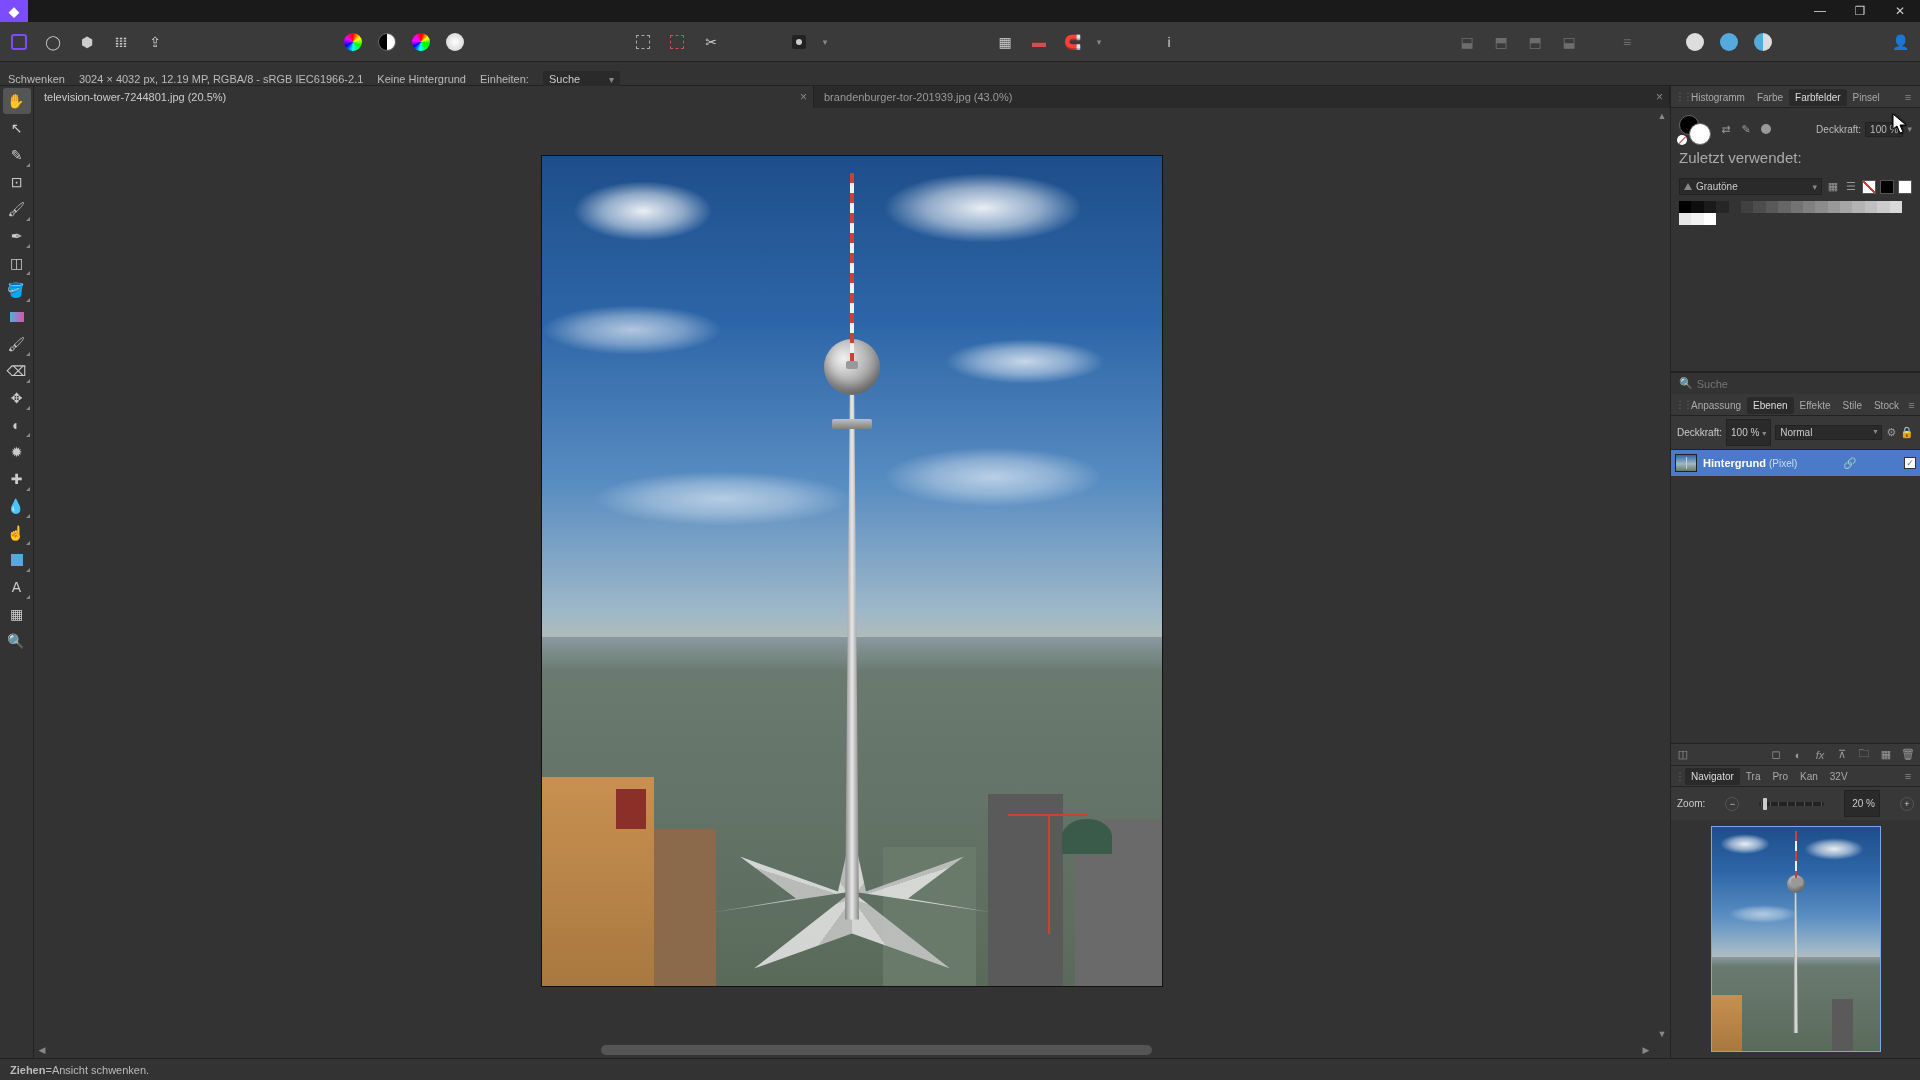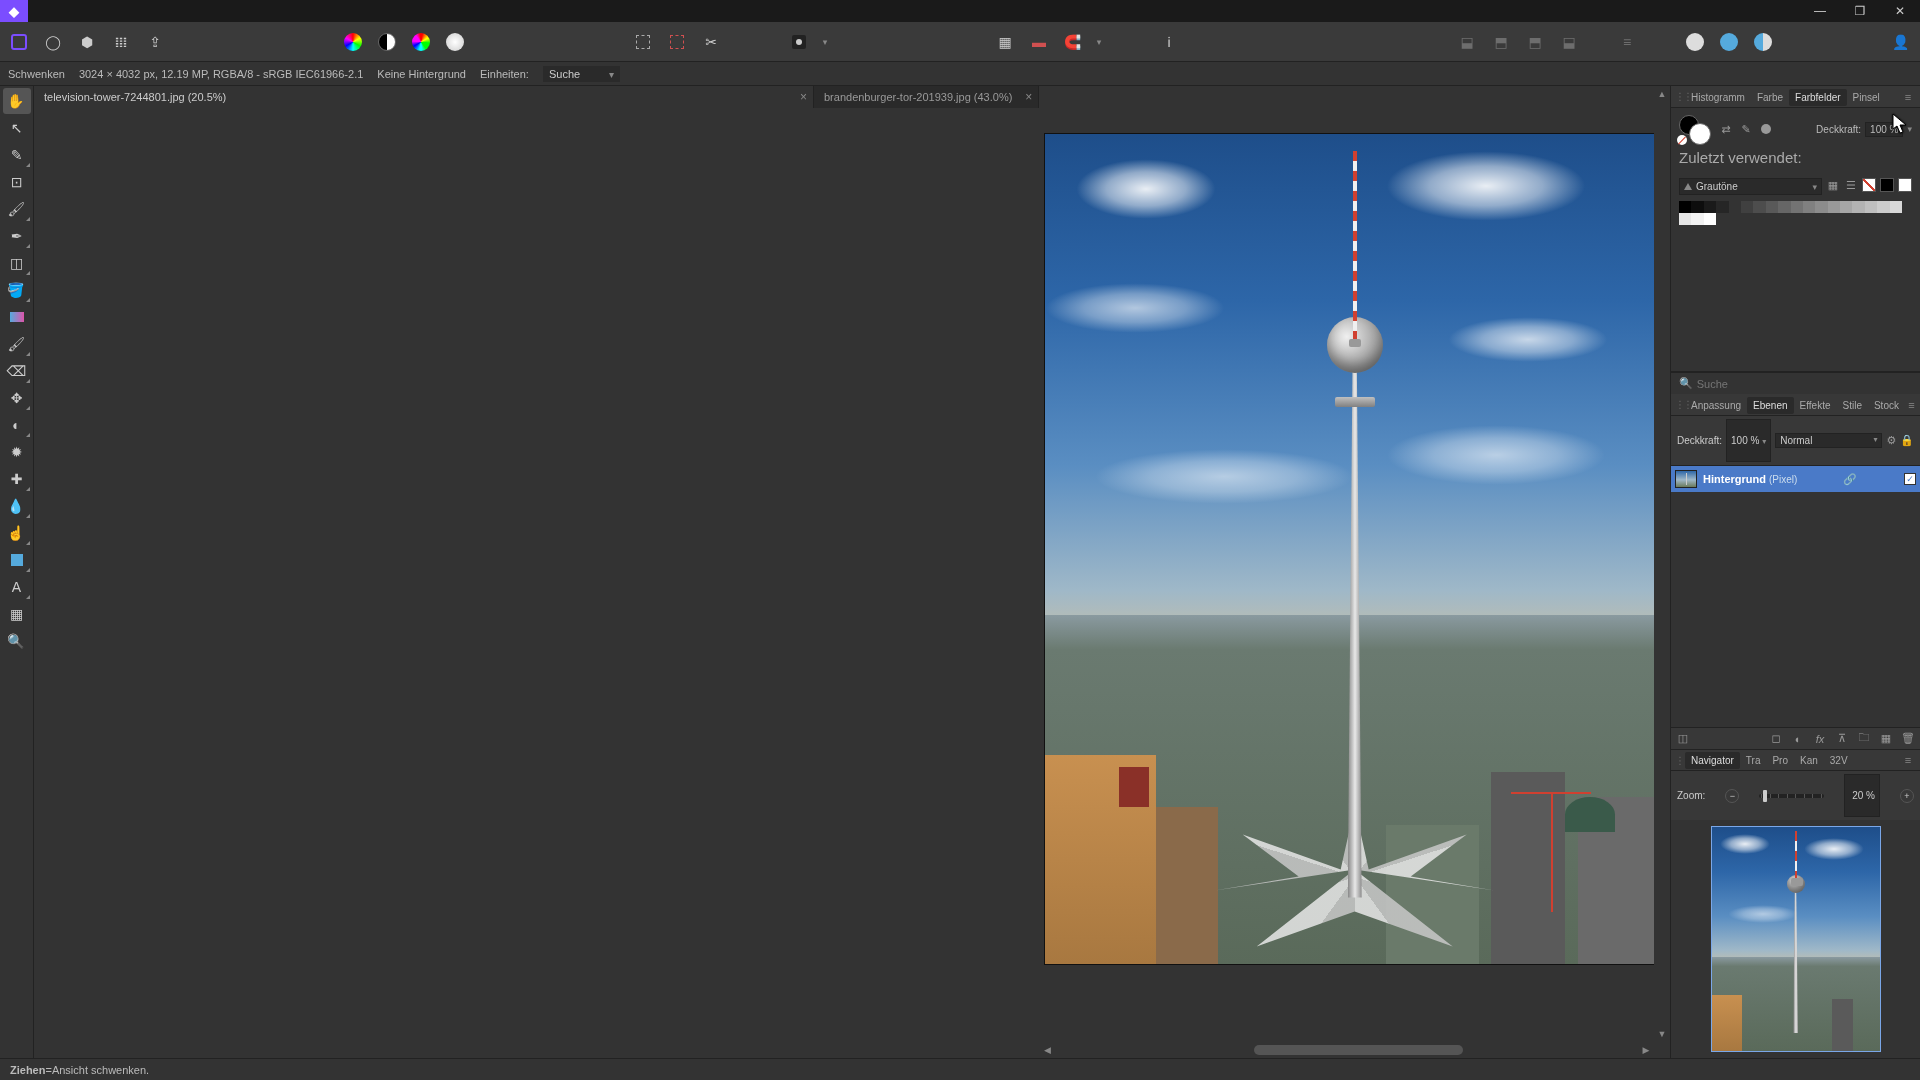--- a/index.html
+++ b/index.html
@@ -12,36 +12,36 @@
 .menu-item { padding: 0 10px; height: 100%; display: flex; align-items: center; cursor: default; color: #ddd; }
 .win-controls { margin-left: auto; display: flex; }
 .win-btn { width: 40px; display: flex; align-items: center; justify-content: center; color: #ccc; font-size: 12px; }
 
 
 .toolbar { height: 40px; background: #3a3a3a; display: flex; align-items: center; padding: 0 4px; gap: 4px; border-bottom: 1px solid #222; }
 .tool-ico { width: 30px; height: 30px; border-radius: 4px; display: flex; align-items: center; justify-content: center; color: #ccc; font-size: 14px; }
 .circle { width: 18px; height: 18px; border-radius: 50%; }
 
 
-.context { height: 24px; background: #333; display: flex; align-items: center; padding: 0 8px; gap: 14px; color: #bbb; font-size: 11px; border-bottom: 1px solid #222; }
+.context { height: 24px; background: #333; display: flex; align-items: flex-end; padding: 0 8px; gap: 14px; color: #bbb; font-size: 11px; border-bottom: 1px solid #222; }
 .ctx-select { background: #2a2a2a; border: none; color: #ccc; padding: 2px 40px 2px 6px; font-size: 11px; appearance: none; position: relative; }
 .ctx-select-wrap { position: relative; }
 .ctx-select-wrap::after { content: "▾"; position: absolute; right: 6px; top: 1px; color: #888; pointer-events: none; font-size: 10px; }
 
 
 .main { position: absolute; top: 86px; left: 0; right: 0; bottom: 22px; display: flex; }
 
 
 .toolbox { width: 34px; background: #333; display: flex; flex-direction: column; padding-top: 2px; gap: 1px; border-right: 1px solid #222; }
 .tbx { width: 28px; height: 26px; margin: 0 auto; border-radius: 3px; display: flex; align-items: center; justify-content: center; color: #ccc; font-size: 14px; position: relative; }
 .tbx.active { background: #555; }
 .tbx .corner { position: absolute; right: 1px; bottom: 1px; width: 0; height: 0; border-left: 4px solid transparent; border-bottom: 4px solid #888; }
 
 
-.docarea { flex: 1; display: flex; flex-direction: row; background: #333; }
+.docarea { flex: 1; display: flex; flex-direction: column; background: #333; }
 .tabs { height: 22px; display: flex; background: #2a2a2a; }
 .tab { padding: 0 26px 0 10px; display: flex; align-items: center; position: relative; color: #ccc; background: #333; font-size: 11px; border-right: 1px solid #222; }
 .tab.inactive { background: #2a2a2a; color: #999; }
 .tab .x { position: absolute; right: 6px; font-size: 12px; color: #888; }
 .canvas-wrap { flex: 1; position: relative; background: #333; overflow: hidden; }
 .canvas-scroll-v { position: absolute; right: 0; top: 0; bottom: 16px; width: 16px; background: #333; }
 .canvas-scroll-h { position: absolute; left: 0; right: 16px; bottom: 0; height: 16px; background: #333; display: flex; align-items: center; }
 .canvas-scroll-h .thumb { position: absolute; top: 3px; bottom: 3px; left: 35%; width: 34%; background: #555; border-radius: 5px; }
 .canvas-scroll-h .arrow { width: 16px; text-align: center; color: #888; font-size: 9px; }
 .canvas-scroll-v .arrow { height: 16px; text-align: center; color: #888; font-size: 9px; line-height: 16px; }
@@ -89,33 +89,33 @@
 .swatch-head { display: flex; align-items: center; height: 30px; gap: 6px; }
 .bw-circles { position: relative; width: 34px; height: 28px; }
 .bw-circles .back { position: absolute; left: 0; top: 0; width: 20px; height: 20px; border-radius: 50%; background: #000; border: 1px solid #666; }
 .bw-circles .front { position: absolute; left: 10px; top: 8px; width: 22px; height: 22px; border-radius: 50%; background: #fff; border: 1px solid #666; }
 .bw-circles .none { position:absolute; left:-2px; bottom:-2px; width:10px; height:10px; border-radius:50%; background:#fff; }
 .bw-circles .none::after { content:""; position:absolute; left:0; top:45%; width:100%; height:1px; background:#d04030; transform:rotate(-45deg); }
 .mini-ico { width: 14px; height: 14px; color: #999; font-size: 11px; display: flex; align-items: center; justify-content: center; }
 .opacity-row { margin-left: auto; display: flex; align-items: center; gap: 4px; font-size: 10px; color: #bbb; }
 .opacity-val { background: #2a2a2a; padding: 1px 4px; min-width: 36px; text-align: right; border: 1px solid #222; }
 .recent-row { font-size: 15px; color: #aaa; margin: 4px 0; height: 18px; display:flex; align-items:center; }
-.palette-row { display: flex; align-items: flex-start; gap: 4px; margin-bottom: 6px; margin-top: 12px; }
+.palette-row { display: flex; align-items: center; gap: 4px; margin-bottom: 6px; margin-top: 12px; }
 .palette-sel { flex: 1; background: #2a2a2a; border: 1px solid #222; padding: 2px 4px; font-size: 10px; color: #ccc; display: flex; align-items: center; gap: 4px; }
 .tri { width:0; height:0; border-left:4px solid transparent; border-right:4px solid transparent; border-bottom:7px solid #888; }
 .sq { width: 14px; height: 14px; border: 1px solid #555; }
 .swatches { display: flex; flex-wrap: wrap; gap: 0; width: 100%; }
 .sw { width: 12.4px; height: 12px; }
 
 .search-row { padding: 4px 8px; border-top: 1px solid #222; display:flex; align-items:center; gap:4px; }
 .search-row input { flex:1; background: transparent; border: none; color: #888; font-size: 11px; outline: none; }
 
 .layers-body { flex: 1; display: flex; flex-direction: column; }
 .layers-opts { display: flex; align-items: center; padding: 3px 6px; gap: 4px; font-size: 10px; border-bottom: 1px solid #222; background: #383838; }
-.layer-sel { background: #2a2a2a; border: 1px solid #222; padding: 15px 4px; font-size: 10px; color: #ccc; min-width: 44px; }
+.layer-sel { background: #2a2a2a; border: 1px solid #222; padding: 7px 4px; font-size: 10px; color: #ccc; min-width: 44px; }
 .blend-sel { background: #2a2a2a; border: 1px solid #222; padding: 1px 4px; font-size: 10px; color: #ccc; flex:1; }
 .gear { font-size: 11px; color: #999; }
 .layer-list { flex: 1; background: #333; overflow: auto; }
 .layer-row { display: flex; align-items: center; height: 26px; background: #4a7ac8; color: #fff; padding: 0 4px; gap: 6px; font-size: 11px; }
 .layer-thumb { width: 22px; height: 18px; background: linear-gradient(180deg,#2d66a8 0%,#9fb8c8 55%,#6a7a5a 100%); border: 1px solid #222; position:relative; }
 .layer-thumb::after { content:""; position:absolute; left:48%; top:10%; width:1px; height:80%; background:#ccc; }
 .layer-type { color: #cde; font-size: 10px; }
 .layer-chk { margin-left: auto; width: 12px; height: 12px; background: #fff; border: 1px solid #333; display: flex; align-items: center; justify-content: center; color: #4a7ac8; font-size: 9px; }
 .layer-footer { height: 22px; background: #383838; border-top: 1px solid #222; display: flex; align-items: center; padding: 0 4px; gap: 6px; }
 .lf-ico { width: 16px; color: #999; font-size: 11px; text-align: center; }

